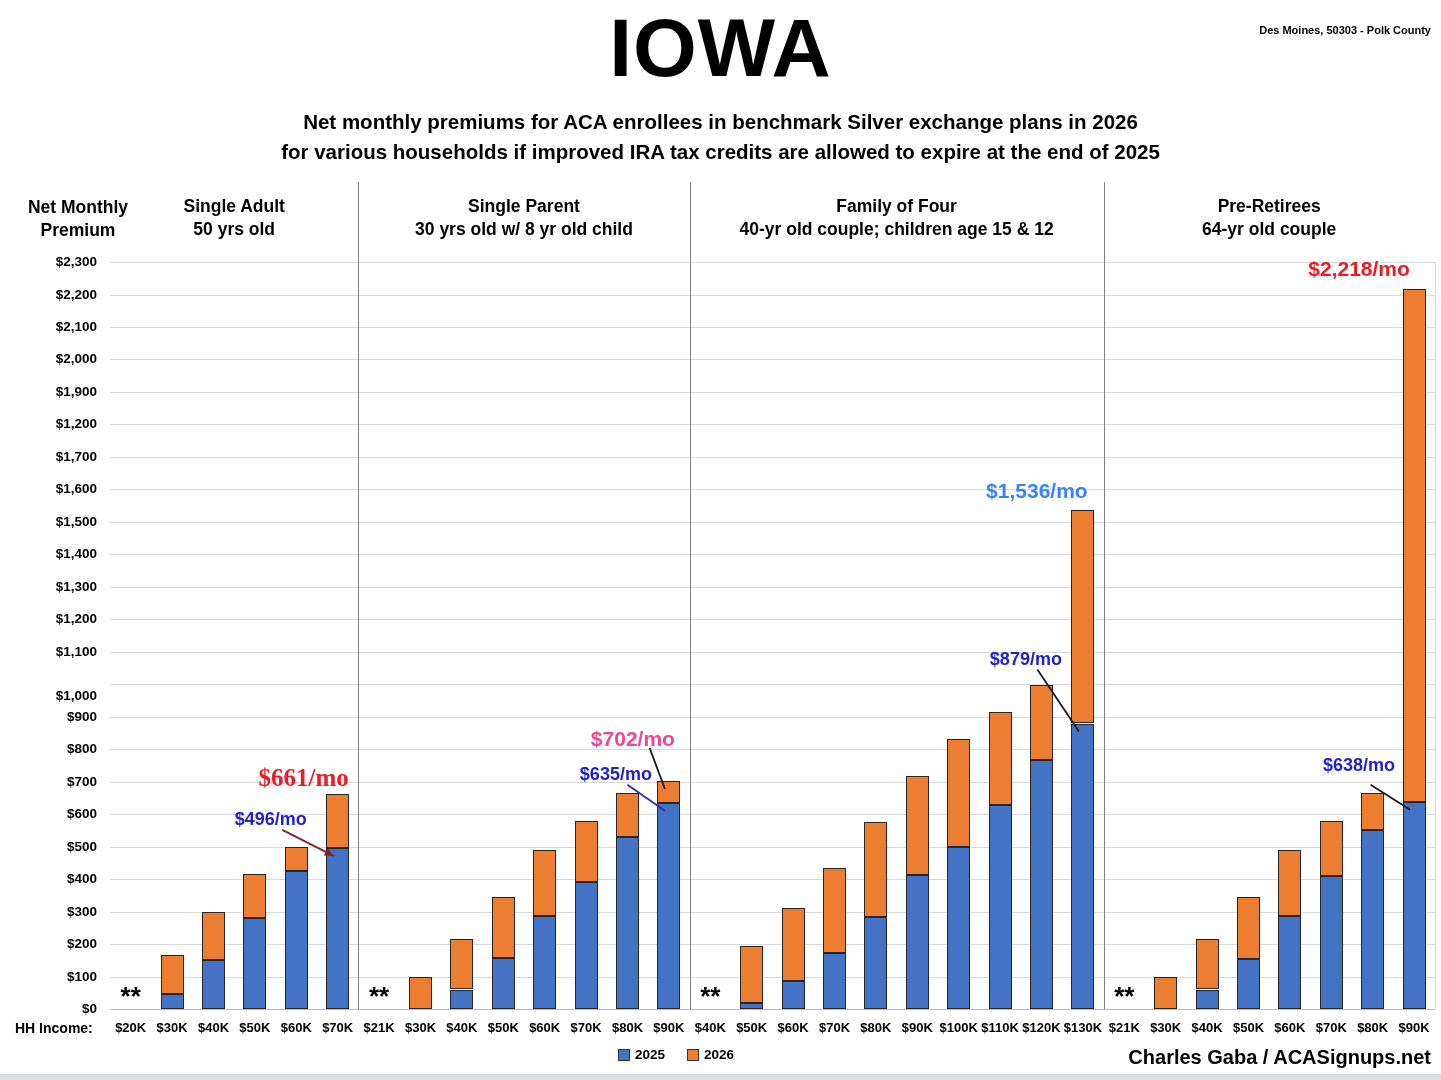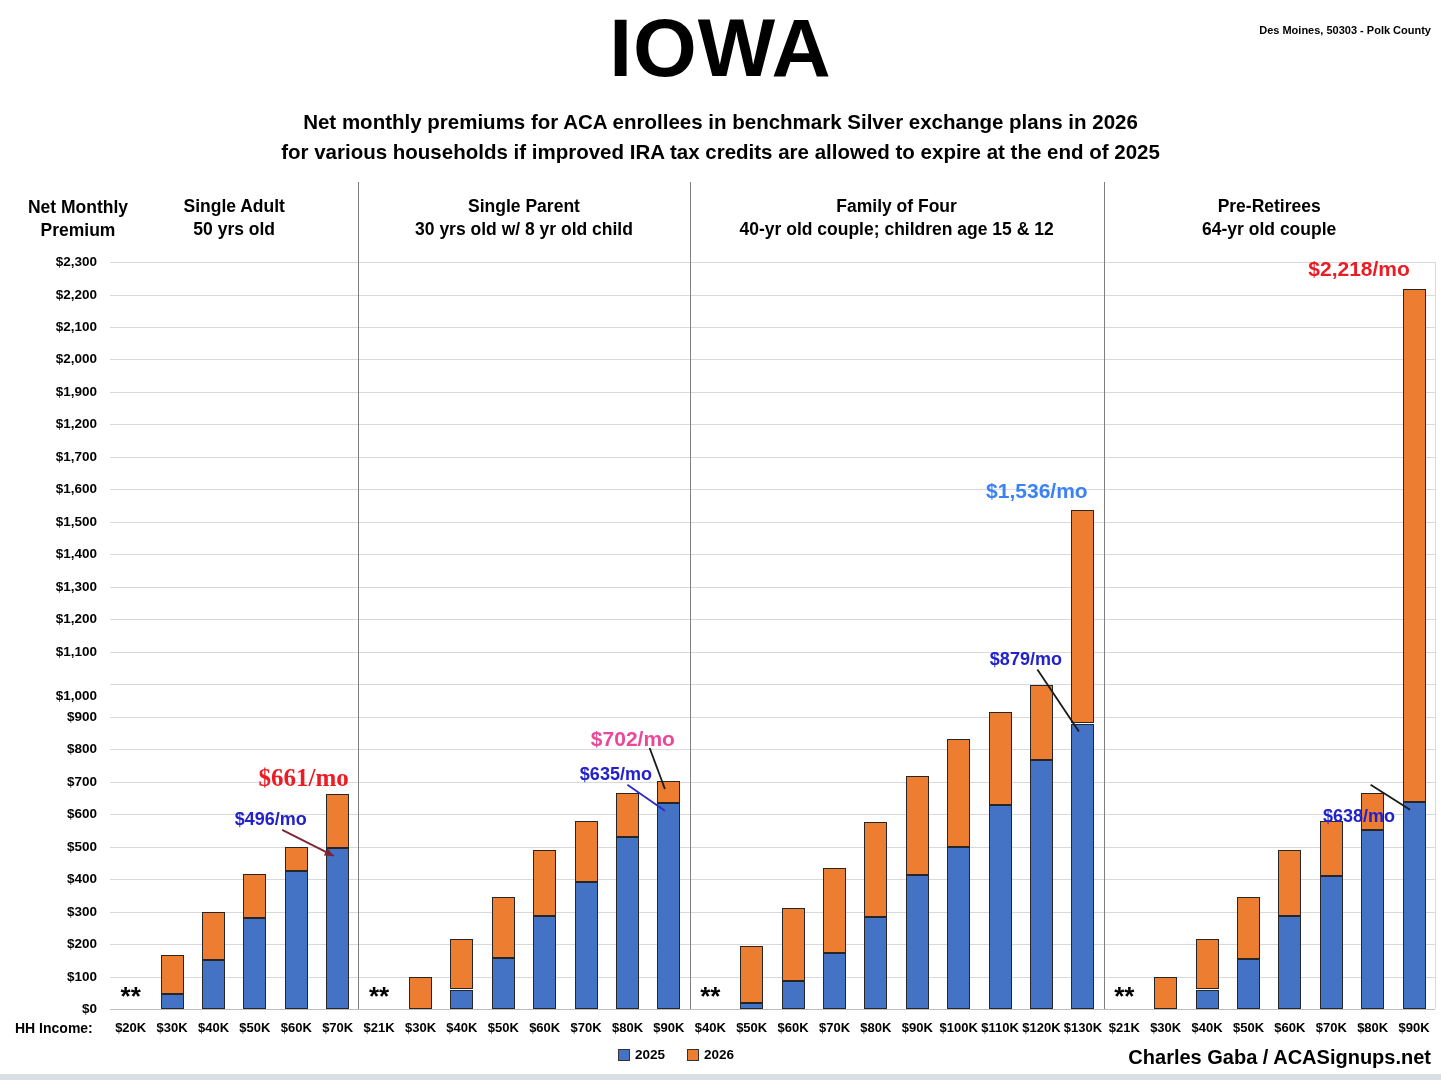--- a/index.html
+++ b/index.html
@@ -201,21 +201,21 @@
       <div class="xlabel" style="left: 1305.3px; top: 1019px;">$70K</div>
       <div class="bar-seg" style="left: 1319.8px; top: 820.6px; width: 23px; height: 55.2px; background: rgb(237, 125, 49);"></div>
       <div class="bar-seg" style="left: 1319.8px; top: 875.8px; width: 23px; height: 133.2px; background: rgb(68, 114, 196);"></div>
       <div class="xlabel" style="left: 1346.7px; top: 1019px;">$80K</div>
       <div class="bar-seg" style="left: 1361.2px; top: 793px; width: 23px; height: 37.3px; background: rgb(237, 125, 49);"></div>
       <div class="bar-seg" style="left: 1361.2px; top: 830.4px; width: 23px; height: 178.6px; background: rgb(68, 114, 196);"></div>
       <div class="xlabel" style="left: 1388.1px; top: 1019px;">$90K</div>
       <div class="bar-seg" style="left: 1402.6px; top: 288.6px; width: 23px; height: 513.2px; background: rgb(237, 125, 49);"></div>
       <div class="bar-seg" style="left: 1402.6px; top: 801.8px; width: 23px; height: 207.2px; background: rgb(68, 114, 196);"></div>
       <div class="anno" style="left: 1284.1px; top: 256.6px; font-size: 21px; color: rgb(236, 28, 36);">$2,218/mo</div>
-      <div class="anno" style="left: 1284.1px; top: 804px; font-size: 18px; color: rgb(34, 34, 204);">$638/mo</div>
+      <div class="anno" style="left: 1284.1px; top: 753px; font-size: 18px; color: rgb(34, 34, 204);">$638/mo</div>
     </div>
   <svg id="arrows">
       <line x1="282.2" y1="829.9078260869566" x2="333.7" y2="855.9078260869566" stroke="#7B2433" stroke-width="1.8"></line>
       <polygon points="333.7,855.9078260869566 323.86310817523247,855.4224816445011 327.4685240334733,848.2809848483704" fill="#7B2433"></polygon>
       <line x1="649.65" y1="748.0026086956522" x2="664.9" y2="789.0026086956522" stroke="#1a1a1a" stroke-width="1.8"></line>
       <line x1="627.4" y1="784.7630434782609" x2="664.9" y2="810.7630434782609" stroke="#2B2BC8" stroke-width="1.8"></line>
       <line x1="1037.4" y1="669.5160869565218" x2="1078.9" y2="731.5160869565218" stroke="#1a1a1a" stroke-width="1.8"></line>
       <line x1="1370.6" y1="784.7886956521739" x2="1410.1" y2="809.7886956521739" stroke="#1a1a1a" stroke-width="1.8"></line>
     </svg>
 

